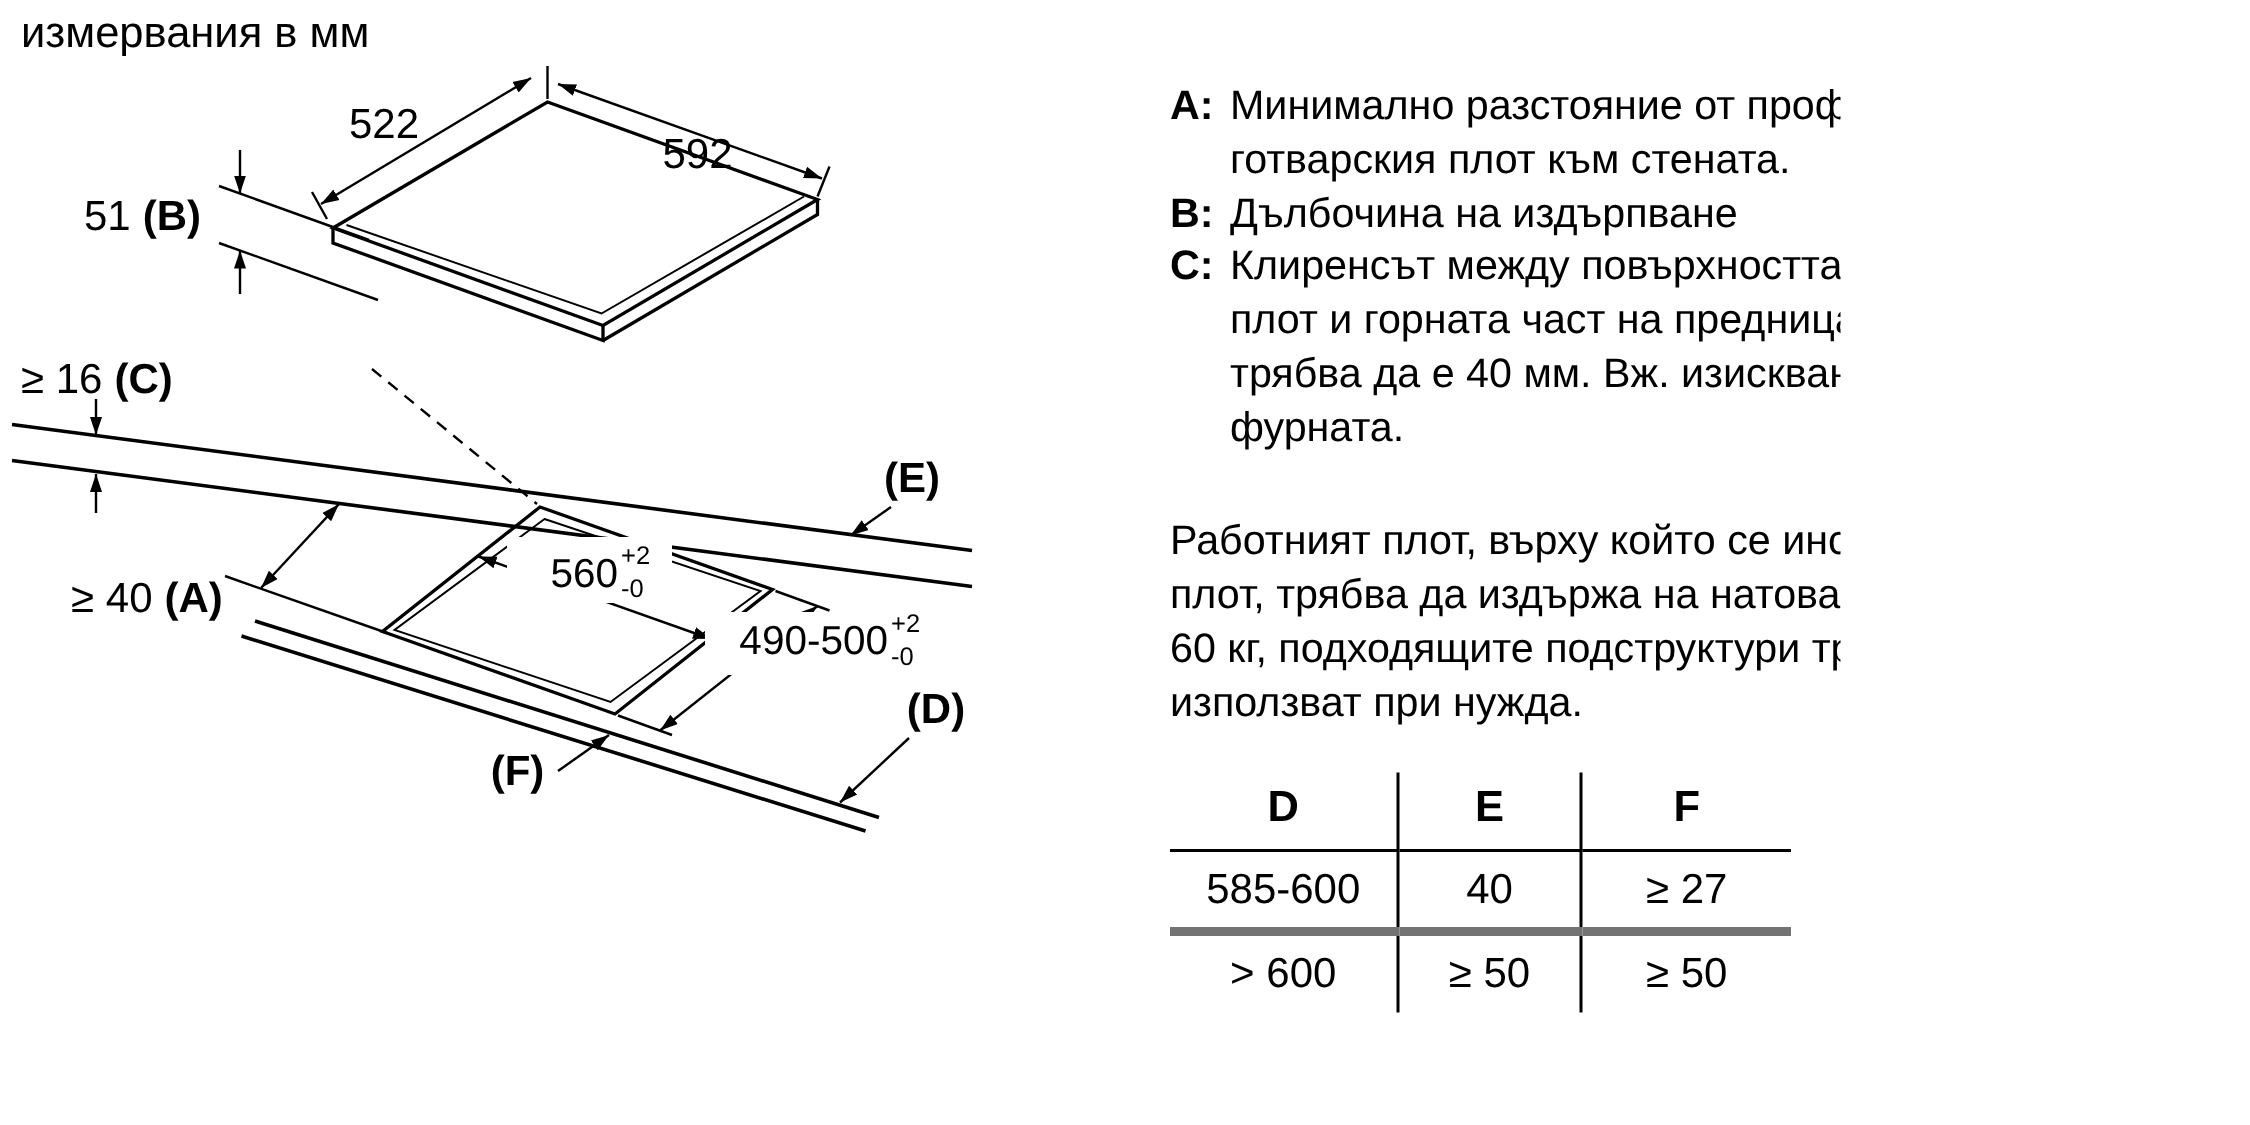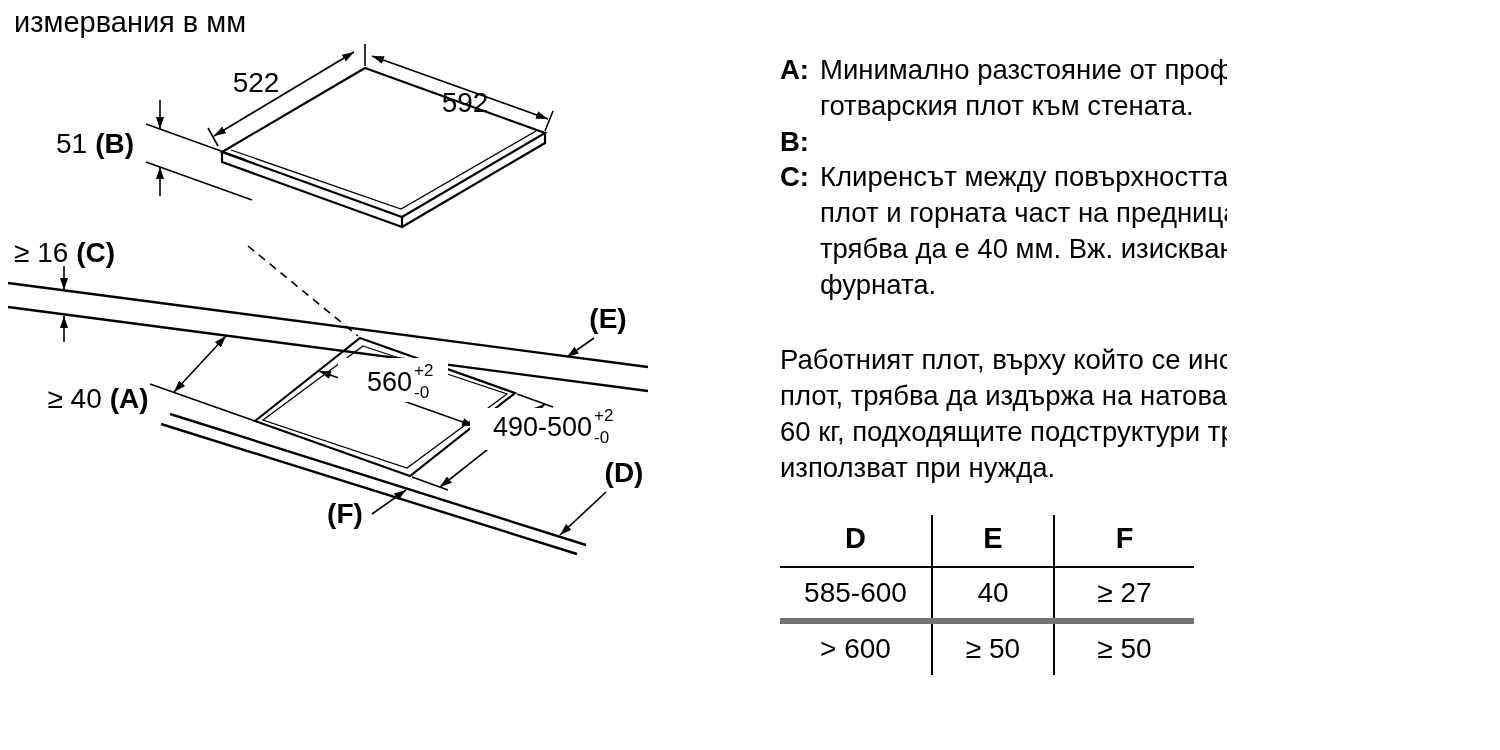--- a/index.html
+++ b/index.html
@@ -134,20 +134,21 @@
 
   <div class="right-col">
 
     <div class="legend">
       <div class="legend-item">
         <span class="legend-letter">A:</span>
         <span class="legend-text">Минимално разстояние от профила на готварския плот към стената.</span>
       </div>
       <div class="legend-item">
         <span class="legend-letter">B:</span>
+        <span class="legend-text">Дълбочина на издърпване</span>
       </div>
       <div class="legend-item">
         <span class="legend-letter">C:</span>
         <span class="legend-text">Клиренсът между повърхността на работния плот и горната част на предницата на фурната трябва да е 40 мм. Вж. изискванията за място за фурната.</span>
       </div>
     </div>
 
     <p class="para">Работният плот, върху който се инсталира готварския плот, трябва да издържа на натоварвания от прибл. 60 кг, подходящите подструктури трябва да се използват при нужда.</p>
 
     <div class="dtable">

